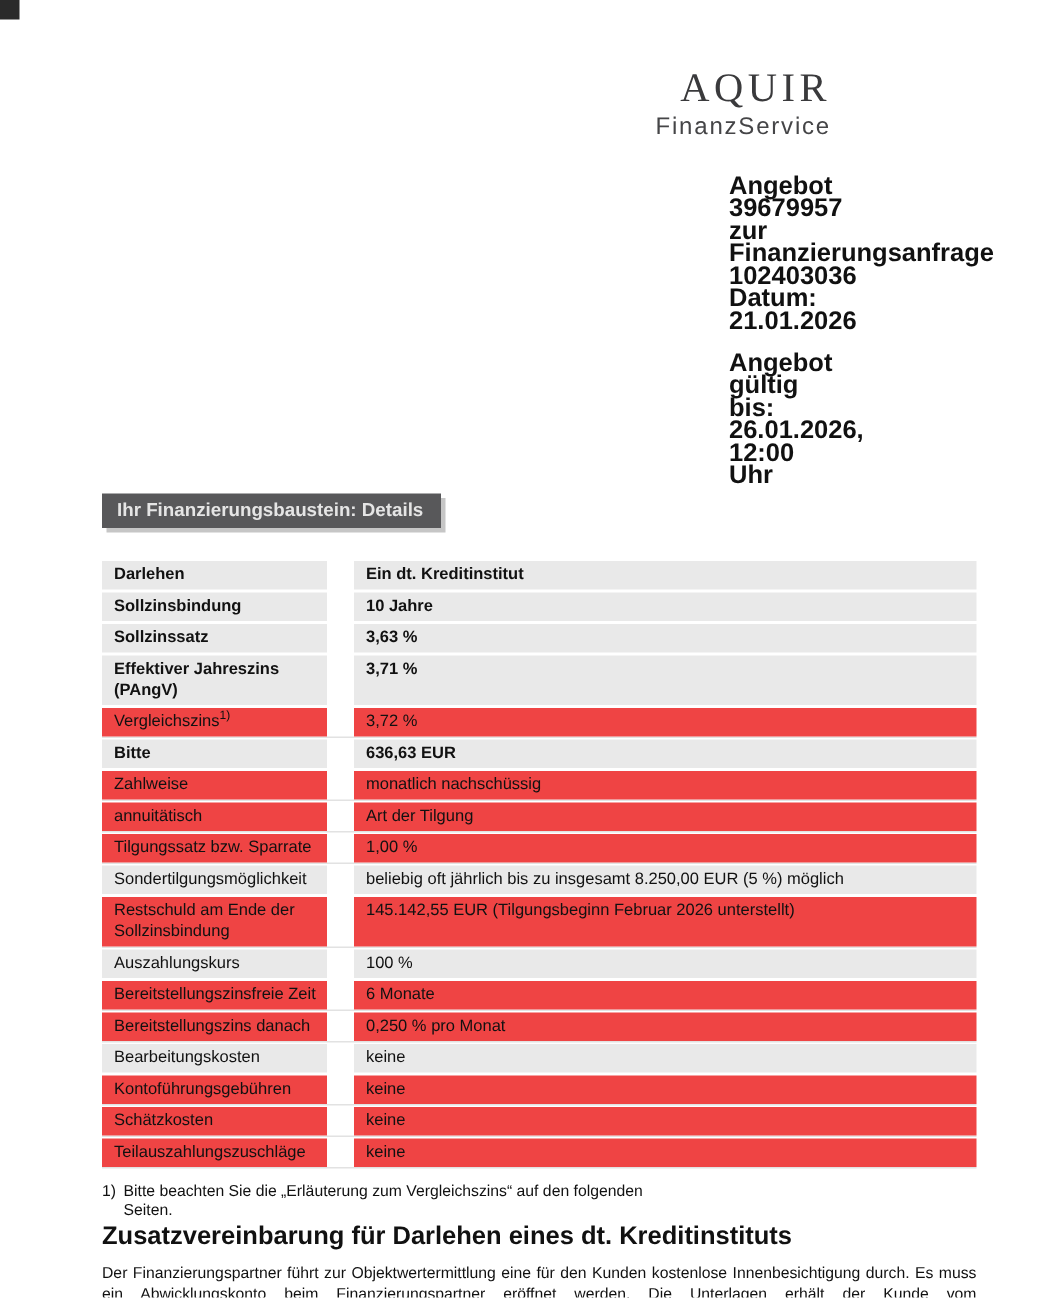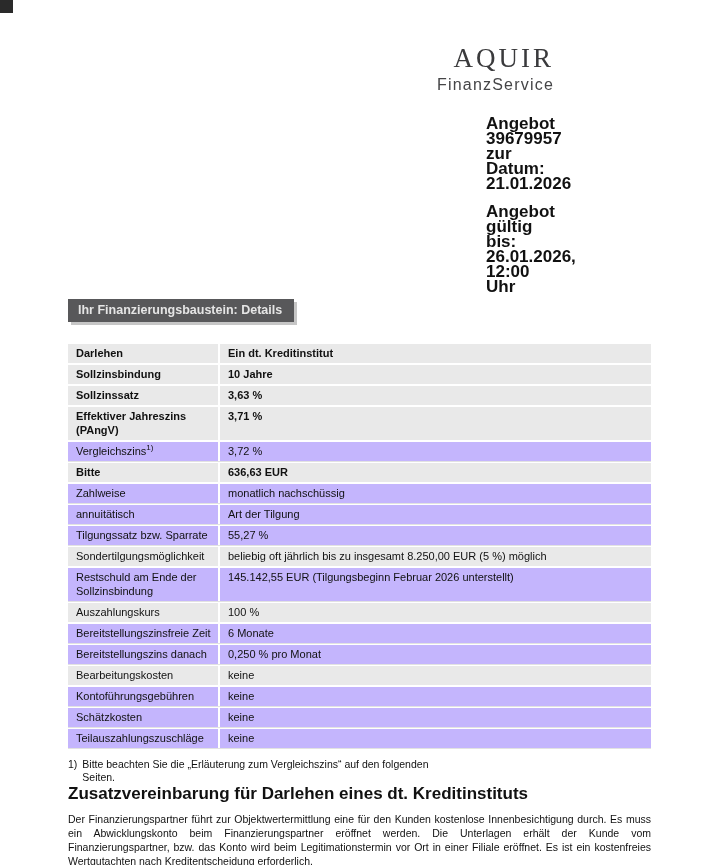--- a/index.html
+++ b/index.html
@@ -46,26 +46,26 @@
     color: #e5e5e5;
     font-size: 12.5px; font-weight: bold;
     padding: 4px 12px 5px 10px;
     box-shadow: 3px 3px 0 0 #c6c6c6;
   }
   
   .dtable { margin-top: 22px; width: 583px; }
   .trow {
     display: grid;
     grid-template-columns: 150px 1fr;
-    column-gap: 2px;
+    column-gap: 18px;
   }
   .trow .tcell {
     padding: 2px 6px 3px 8px;
     font-size: 11px; line-height: 14px;
-    background: #c4b5fd;
+    background: #ef4444;
   }
   .trow { border-bottom: 1px solid #e2e2e2; margin-bottom: 1px; }
   .trow.shaded { border-bottom: 2px solid #ffffff; margin-bottom: 0; }
   .trow.shaded .tcell { background: var(--shade, #e9e9e9); }
   .trow.bold .tcell { font-weight: bold; }
   .tlabel sup { font-size: 8px; line-height: 0; }
   
   .footnote {
     display: flex; gap: 5px;
     margin-top: 9px;
@@ -90,20 +90,21 @@
 
 <div class="page">
 
   <div class="logo-block">
     <div class="logo-name">AQUIR</div>
     <div class="logo-tagline">FinanzService</div>
   </div>
 
   <div class="offer-info">
     <div>Angebot 39679957 zur</div>
+    <div>Finanzierungsanfrage 102403036</div>
     <div>Datum: 21.01.2026</div>
     <div class="gap"></div>
     <div>Angebot gültig bis:</div>
     <div>26.01.2026, 12:00 Uhr</div>
   </div>
 
   <div>
     <div class="title-bar">
       <span>Ihr Finanzierungsbaustein: Details</span>
     </div>
@@ -137,21 +138,21 @@
       <div class="trow">
         <div class="tcell tlabel">Zahlweise</div>
         <div class="tcell tvalue">monatlich nachschüssig</div>
       </div>
       <div class="trow">
         <div class="tcell tvalue">annuitätisch</div>
         <div class="tcell tlabel">Art der Tilgung</div>
       </div>
       <div class="trow">
         <div class="tcell tlabel">Tilgungssatz bzw. Sparrate</div>
-        <div class="tcell tvalue">55,27 %</div>
+        <div class="tcell tvalue">1,00 %</div>
       </div>
       <div class="trow shaded">
         <div class="tcell tlabel">Sondertilgungsmöglichkeit</div>
         <div class="tcell tvalue">beliebig oft jährlich bis zu insgesamt 8.250,00 EUR (5 %) möglich</div>
       </div>
       <div class="trow">
         <div class="tcell tlabel">Restschuld am Ende der Sollzinsbindung</div>
         <div class="tcell tvalue">145.142,55 EUR (Tilgungsbeginn Februar 2026 unterstellt)</div>
       </div>
       <div class="trow shaded">

